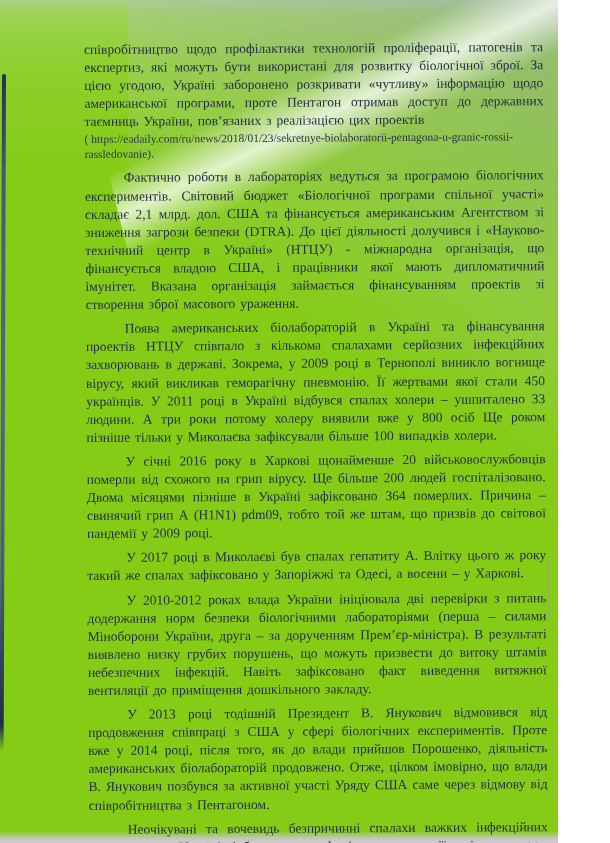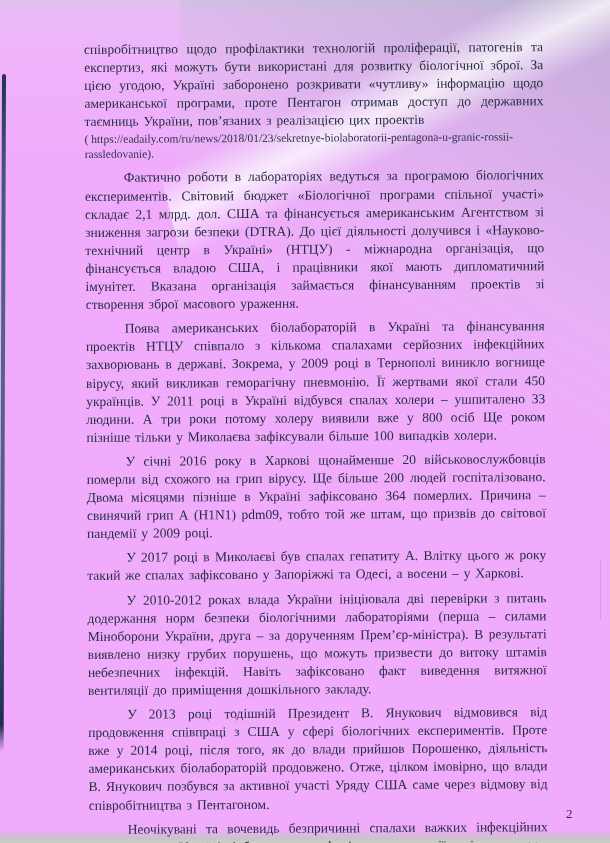--- a/index.html
+++ b/index.html
@@ -1,19 +1,19 @@
 <!DOCTYPE html>
 <html><head>
 <meta charset="utf-8">
 <style>
   html,body{margin:0;padding:0;background:#ffffff;}
   .scan{
     position:relative;
-    width:610px;height:843px;
-    background:#f0abfc;
+    width:558px;height:843px;
+    background:#84cc16;
     overflow:hidden;
     font-family:"Liberation Serif", serif;
   }
   
   .tint-top{
     position:absolute;left:0;top:0;width:610px;height:260px;
     background:linear-gradient(180deg,
       rgba(205,212,222,0.55) 0px,
       rgba(218,224,232,0.30) 14px,
       rgba(230,234,240,0.12) 60px,

